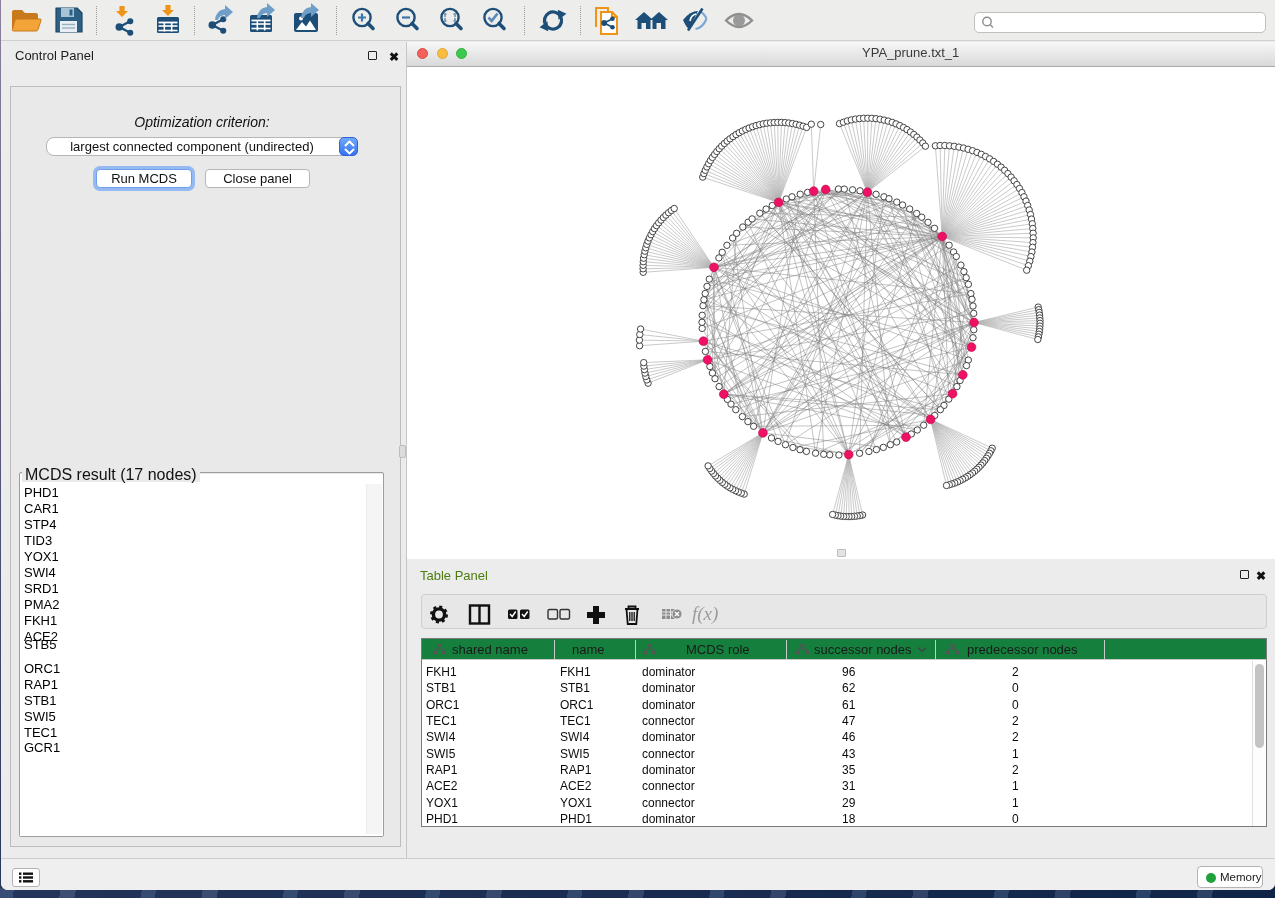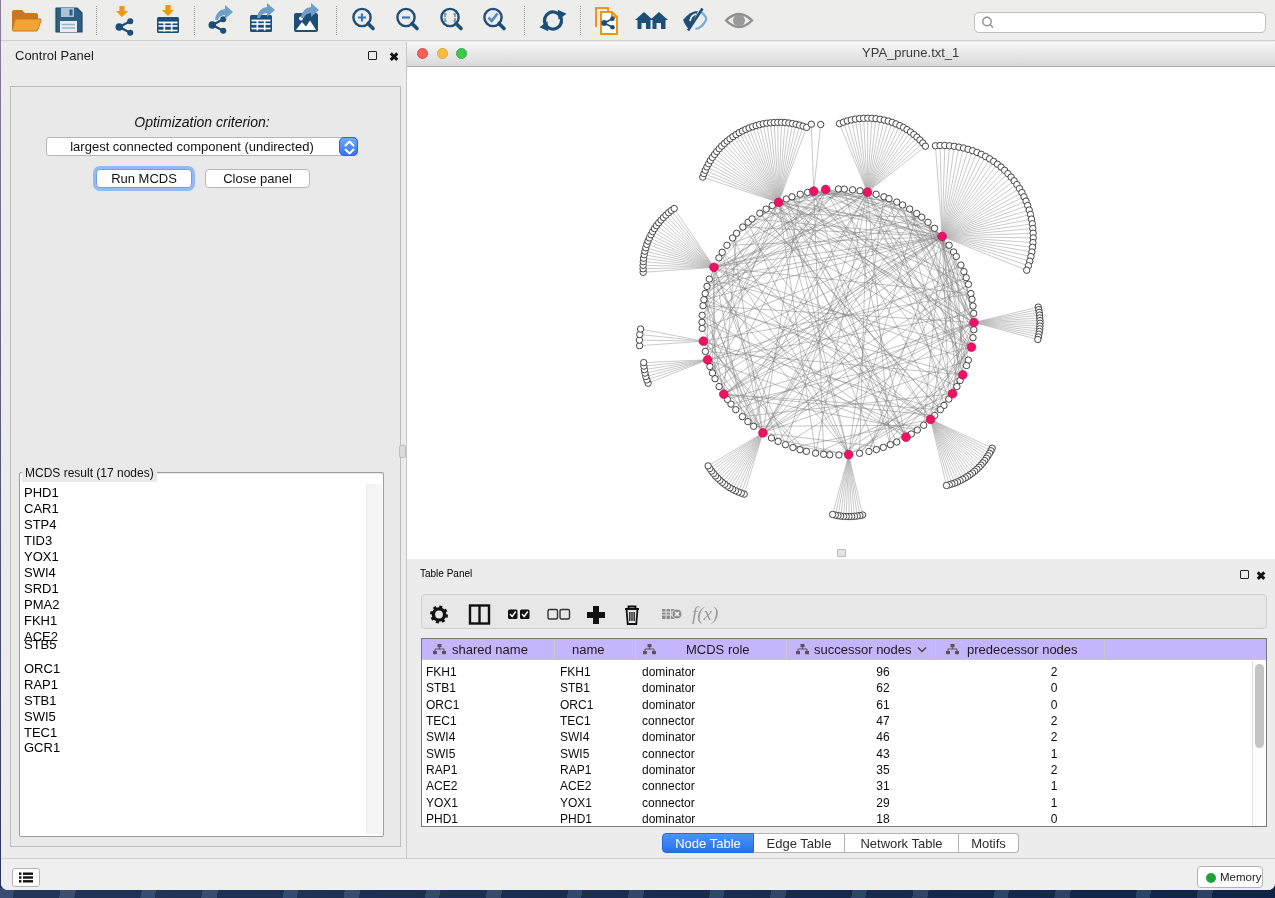--- a/index.html
+++ b/index.html
@@ -16,50 +16,50 @@
 .wbtn-sq { position:absolute; width:9px; height:9px; border:1.4px solid #222; border-radius:1px; }
 .wbtn-x { position:absolute; font-size:12px; font-weight:bold; color:#111; line-height:1; }
 #cp-box { position:absolute; left:9px; top:86px; width:391px; height:761px; background:#e9e9e9; border:1px solid #bcbcbc; }
 .tabrow { position:absolute; display:flex; height:19px; }
 .tab { font-size:13px; color:#2c2c2c; background:#fff; border:1px solid #b3b3b3; border-left:none; text-align:center; line-height:18px; padding:0; }
 .tab:first-child { border-left:1px solid #b3b3b3; border-radius:4px 0 0 4px; }
 .tab:last-child { border-radius:0 4px 4px 0; }
 .tab.active { background:linear-gradient(#4a94f7,#2a70ee); color:#fff; border-color:#2a66d9; }
 #cp-tabs { left:79px; top:74px; }
 #opt-label { position:absolute; left:6px; top:113.5px; width:390px; text-align:center; font-size:14px; color:#111;font-style:italic; }
-#combo { position:absolute; left:45px; top:137px; width:312px; height:19px; background:#fff; border:1px solid #b6b6b6; border-radius:3px; }
+#combo { position:absolute; left:45px; top:137px; width:312px; height:19px; background:#fff; border:1px solid #b6b6b6; border-radius:8px; }
 #combo .txt { position:absolute; left:0; top:0; width:290px; text-align:center; font-size:13px; color:#111; line-height:18px; }
 #combo .btn { position:absolute; right:-1px; top:-1px; width:19px; height:19px; border-radius:5px; background:linear-gradient(#6fa9fb,#3572f2); border:1px solid #2f62d6; }
 .btn17 { position:absolute; height:19px; background:#fff; border:1px solid #b6b6b6; border-radius:4px; font-size:13px; color:#111; text-align:center; line-height:17px; }
 #runmcds { left:95px; top:169px; width:96px; box-shadow:0 0 0 3px rgba(120,170,245,.75); border-color:#6f9fe8; }
 #closepanel { left:204px; top:169px; width:105px; }
 #fieldset { position:absolute; left:18px; top:472px; width:365px; height:365px; border:1px solid #9d9d9d; border-radius:2px; }
-#fieldlegend { position:absolute; left:21px; top:465.5px; height:16px; background:#e9e9e9; padding:0 3px; font-size:12px; color:#111; z-index:3; }
+#fieldlegend { position:absolute; left:21px; top:465.5px; height:16px; background:#e9e9e9; padding:0 3px; font-size:16px; color:#111; z-index:3; }
 #mcdslist { position:absolute; left:19px; top:473.5px; width:363px; height:362px; background:#fff; }
 #mcdslist .it { position:absolute; left:4px; font-size:13px; color:#000; }
 #mcdslist .sb { position:absolute; right:1px; top:10px; width:16px; height:350px; border-left:1px solid #ececec; background:#f5f5f5; }
 
 #vdiv { position:absolute; left:405px; top:42px; width:1px; height:816px; background:#c6c6c6; }
 #vgrip { position:absolute; left:398px; top:445px; width:7px; height:13px; background:#dcdcdc; border:1px solid #bdbdbd; border-radius:2px; }
 
 #nettitle { position:absolute; left:406px; top:42px; width:868px; height:25px; background:linear-gradient(#f7f7f7,#d9d9d9); border-bottom:1px solid #a9a9a9; }
 .tl { position:absolute; top:48px; width:11px; height:11px; border-radius:50%; }
 #nettitle-text { position:absolute; top:45px; left:861px; font-size:13px; color:#3a3a3a; }
 #canvas { position:absolute; left:406px; top:67px; width:869px; height:492px; background:#fff; }
 #hgrip { position:absolute; left:836px; top:549px; width:9px; height:8px; background:#e3e3e3; border:1px solid #bcbcbc; border-radius:1px; }
 
 #tp { position:absolute; left:406px; top:559px; width:869px; height:299px; background:#ececec; }
-#tp-title { position:absolute; left:13px; top:9px; font-size:10px; color:#000000; }
+#tp-title { position:absolute; left:13px; top:9px; font-size:13px; color:#4d7c0f; }
 #tp-toolbar { position:absolute; left:14px; top:35px; width:846px; height:35px; background:#e7e7e7; border:1px solid #cecece; border-radius:4px; }
 #tbl { position:absolute; left:14px; top:79px; width:846px; height:189px; background:#fff; border:1px solid #7a7a7a; }
-#tbl-head { position:absolute; left:0; top:0; width:844px; height:21px; background:#c4b5fd; border-bottom:1px solid #c8c8c8; }
+#tbl-head { position:absolute; left:0; top:0; width:844px; height:21px; background:#15803d; border-bottom:1px solid #c8c8c8; }
 .colsep { position:absolute; top:1px; height:19px; width:1px; background:#c9c9c9; }
 .hcell { position:absolute; top:0; height:21px; font-size:13px; color:#1a1a1a; line-height:21px; white-space:nowrap; }
 .cell { position:absolute; font-size:12px; color:#0c0c0c; height:16px; line-height:16px; }
-.num { text-align:center; }
+.num { text-align:left; }
 #tbl-sb { position:absolute; right:1px; top:22px; width:13px; height:165px; background:#fdfdfd; border-left:1px solid #e0e0e0; }
 #tbl-sb .th { position:absolute; left:1.5px; top:3px; width:9px; height:84px; background:#c4c4c4; border-radius:4.5px; }
 #tp-tabs { left:255px; top:274px; height:20px; }
 #tp-tabs .tab { line-height:19px; height:20px; }
 
 #status { position:absolute; left:0; top:858px; width:1274px; height:32px; background:#f0efef; border-top:1px solid #cecece;padding-left:20px; }
 #listbtn { position:absolute; left:11px; top:9px; width:28px; height:19px; background:#fff; border:1px solid #b3b3b3; border-radius:3px; }
 #membtn { position:absolute; right:12px; top:7px; width:66px; height:22px; background:#fff; border:1px solid #b3b3b3; border-radius:4px; font-size:11.5px; color:#1a1a1a; line-height:20px; text-align:left; padding-left:22px; }
 #memdot { position:absolute; left:8px; top:5.5px; width:10px; height:10px; border-radius:50%; background:#1fa23c; }
 </style>
@@ -1117,26 +1117,20 @@
 <div class="cell num" style="left:590px;top:155.6px;width:84px">1</div>
 <div class="cell" style="left:4px;top:171.9px;width:120px">PHD1</div>
 <div class="cell" style="left:138px;top:171.9px;width:70px">PHD1</div>
 <div class="cell" style="left:220px;top:171.9px;width:120px">dominator</div>
 <div class="cell num" style="left:420px;top:171.9px;width:82px">18</div>
 <div class="cell num" style="left:590px;top:171.9px;width:84px">0</div>
 <div id="tbl-sb">
           <div class="th"></div>
         </div>
 </div>
-<div class="tabrow" id="tp-tabs">
-<div class="tab active" style="width:92px">Node Table</div>
-<div class="tab" style="width:91px">Edge Table</div>
-<div class="tab" style="width:114px">Network Table</div>
-<div class="tab" style="width:60px">Motifs</div>
-</div>
 </div>
 
 <div id="status">
 <div id="listbtn">
 <svg width="26" height="17">
           <g fill="#111">
             <rect x="6" y="3.5" width="2.4" height="2.4"></rect>
             <rect x="10" y="3.5" width="10" height="2.4"></rect>
             <rect x="6" y="7.3" width="2.4" height="2.4"></rect>
             <rect x="10" y="7.3" width="10" height="2.4"></rect>

